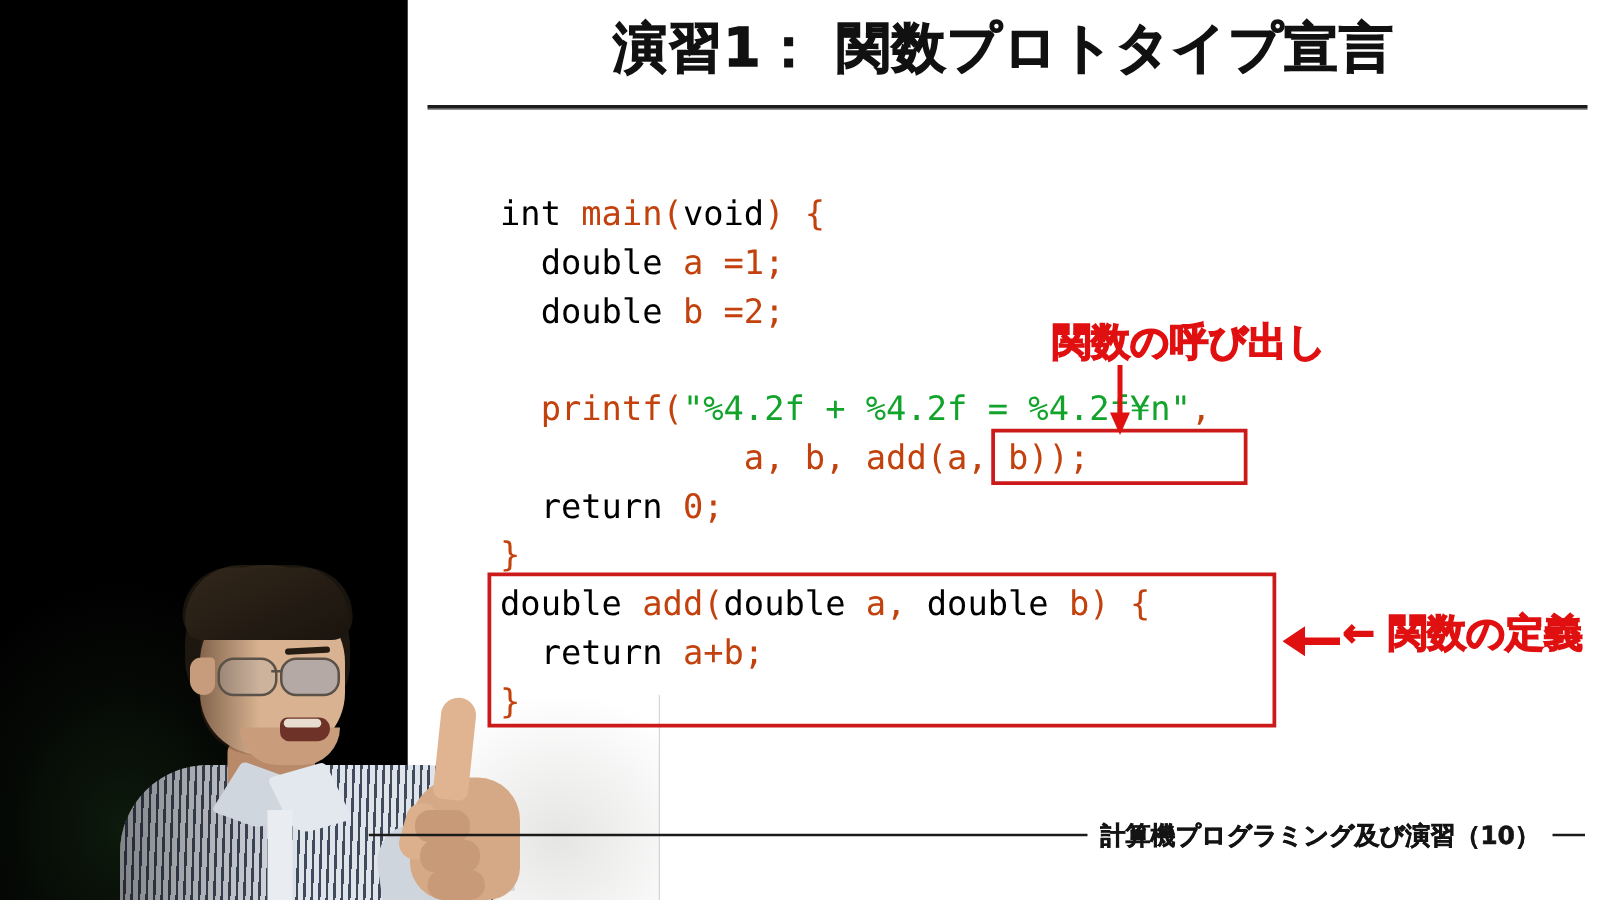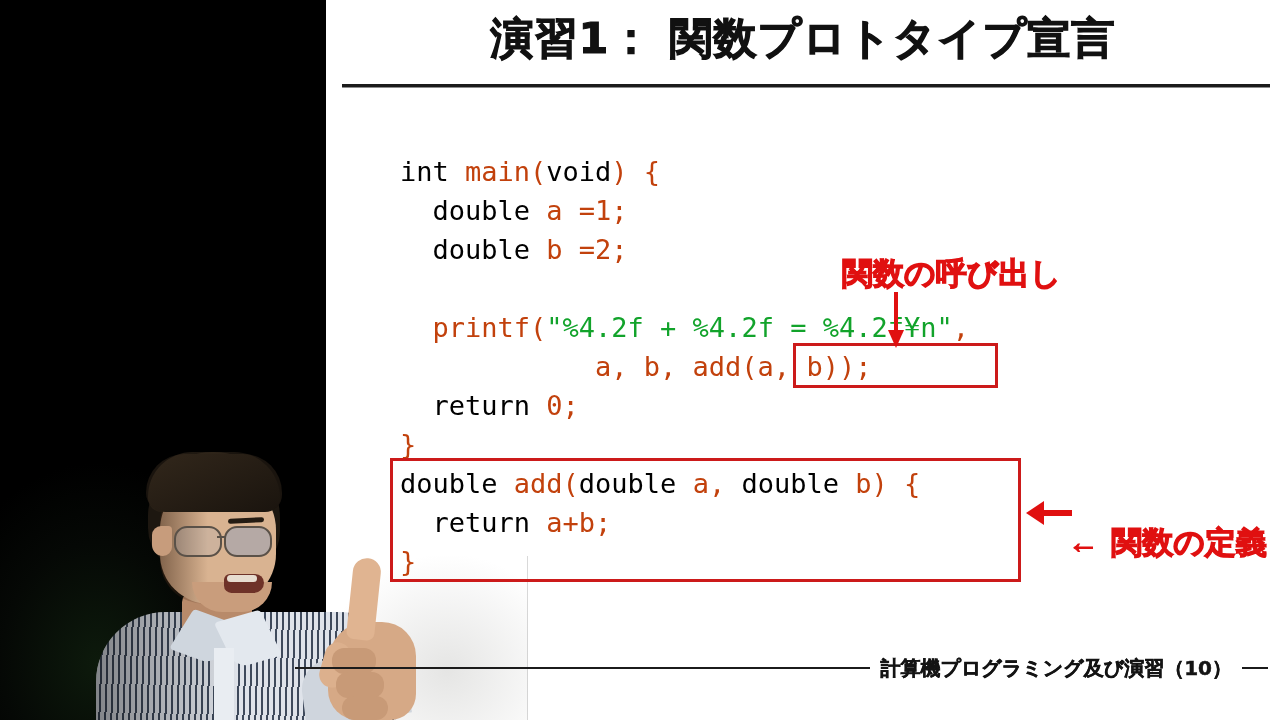--- a/index.html
+++ b/index.html
@@ -293,21 +293,21 @@
     position: absolute;
     font-family: "DejaVu Sans", "Liberation Sans", sans-serif;
     font-weight: 700;
     font-size: 31px;
     color: #e01010;
     -webkit-text-stroke: 1.2px #e01010;
     white-space: nowrap;
     letter-spacing: 0px;
   }
   #label-call { left: 516px; top: 253px; }
-  #label-def  { left: 748px; top: 522px; font-family: Liberation Mono, monospace; }
+  #label-def  { left: 748px; top: 486px; }
 
   
   #footer {
     position: absolute;
     left: 0; top: 648px;
     width: 1280px; height: 40px;
     display: flex;
     align-items: center;
     justify-content: flex-end;
     padding-right: 12px;

